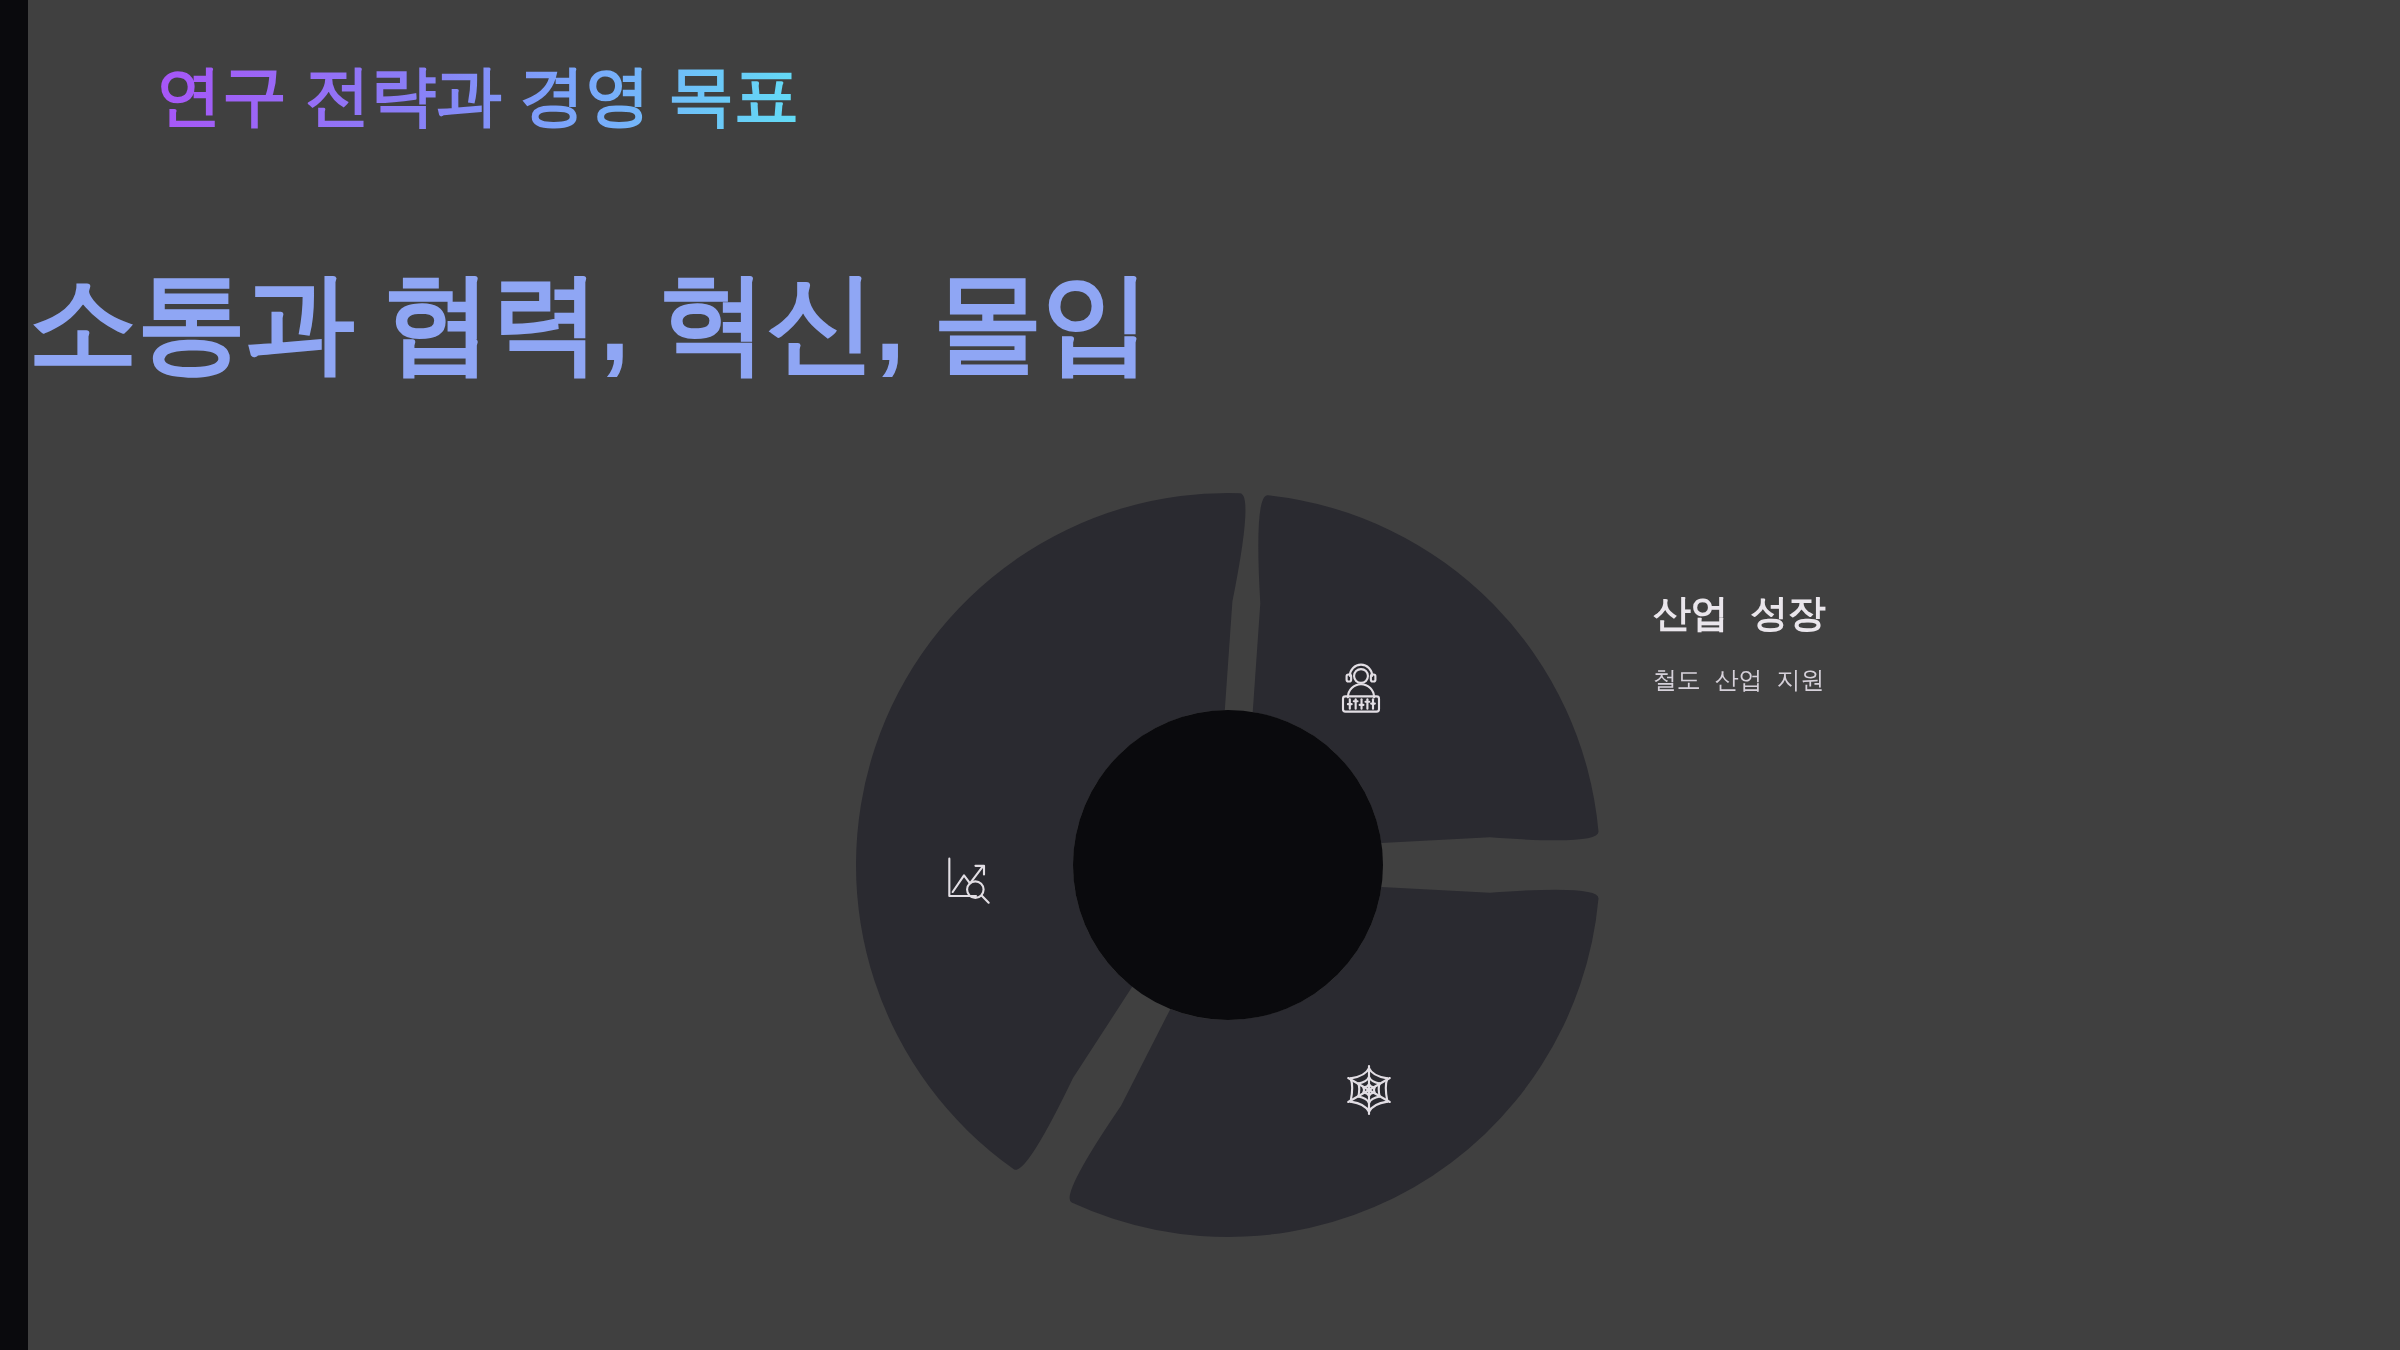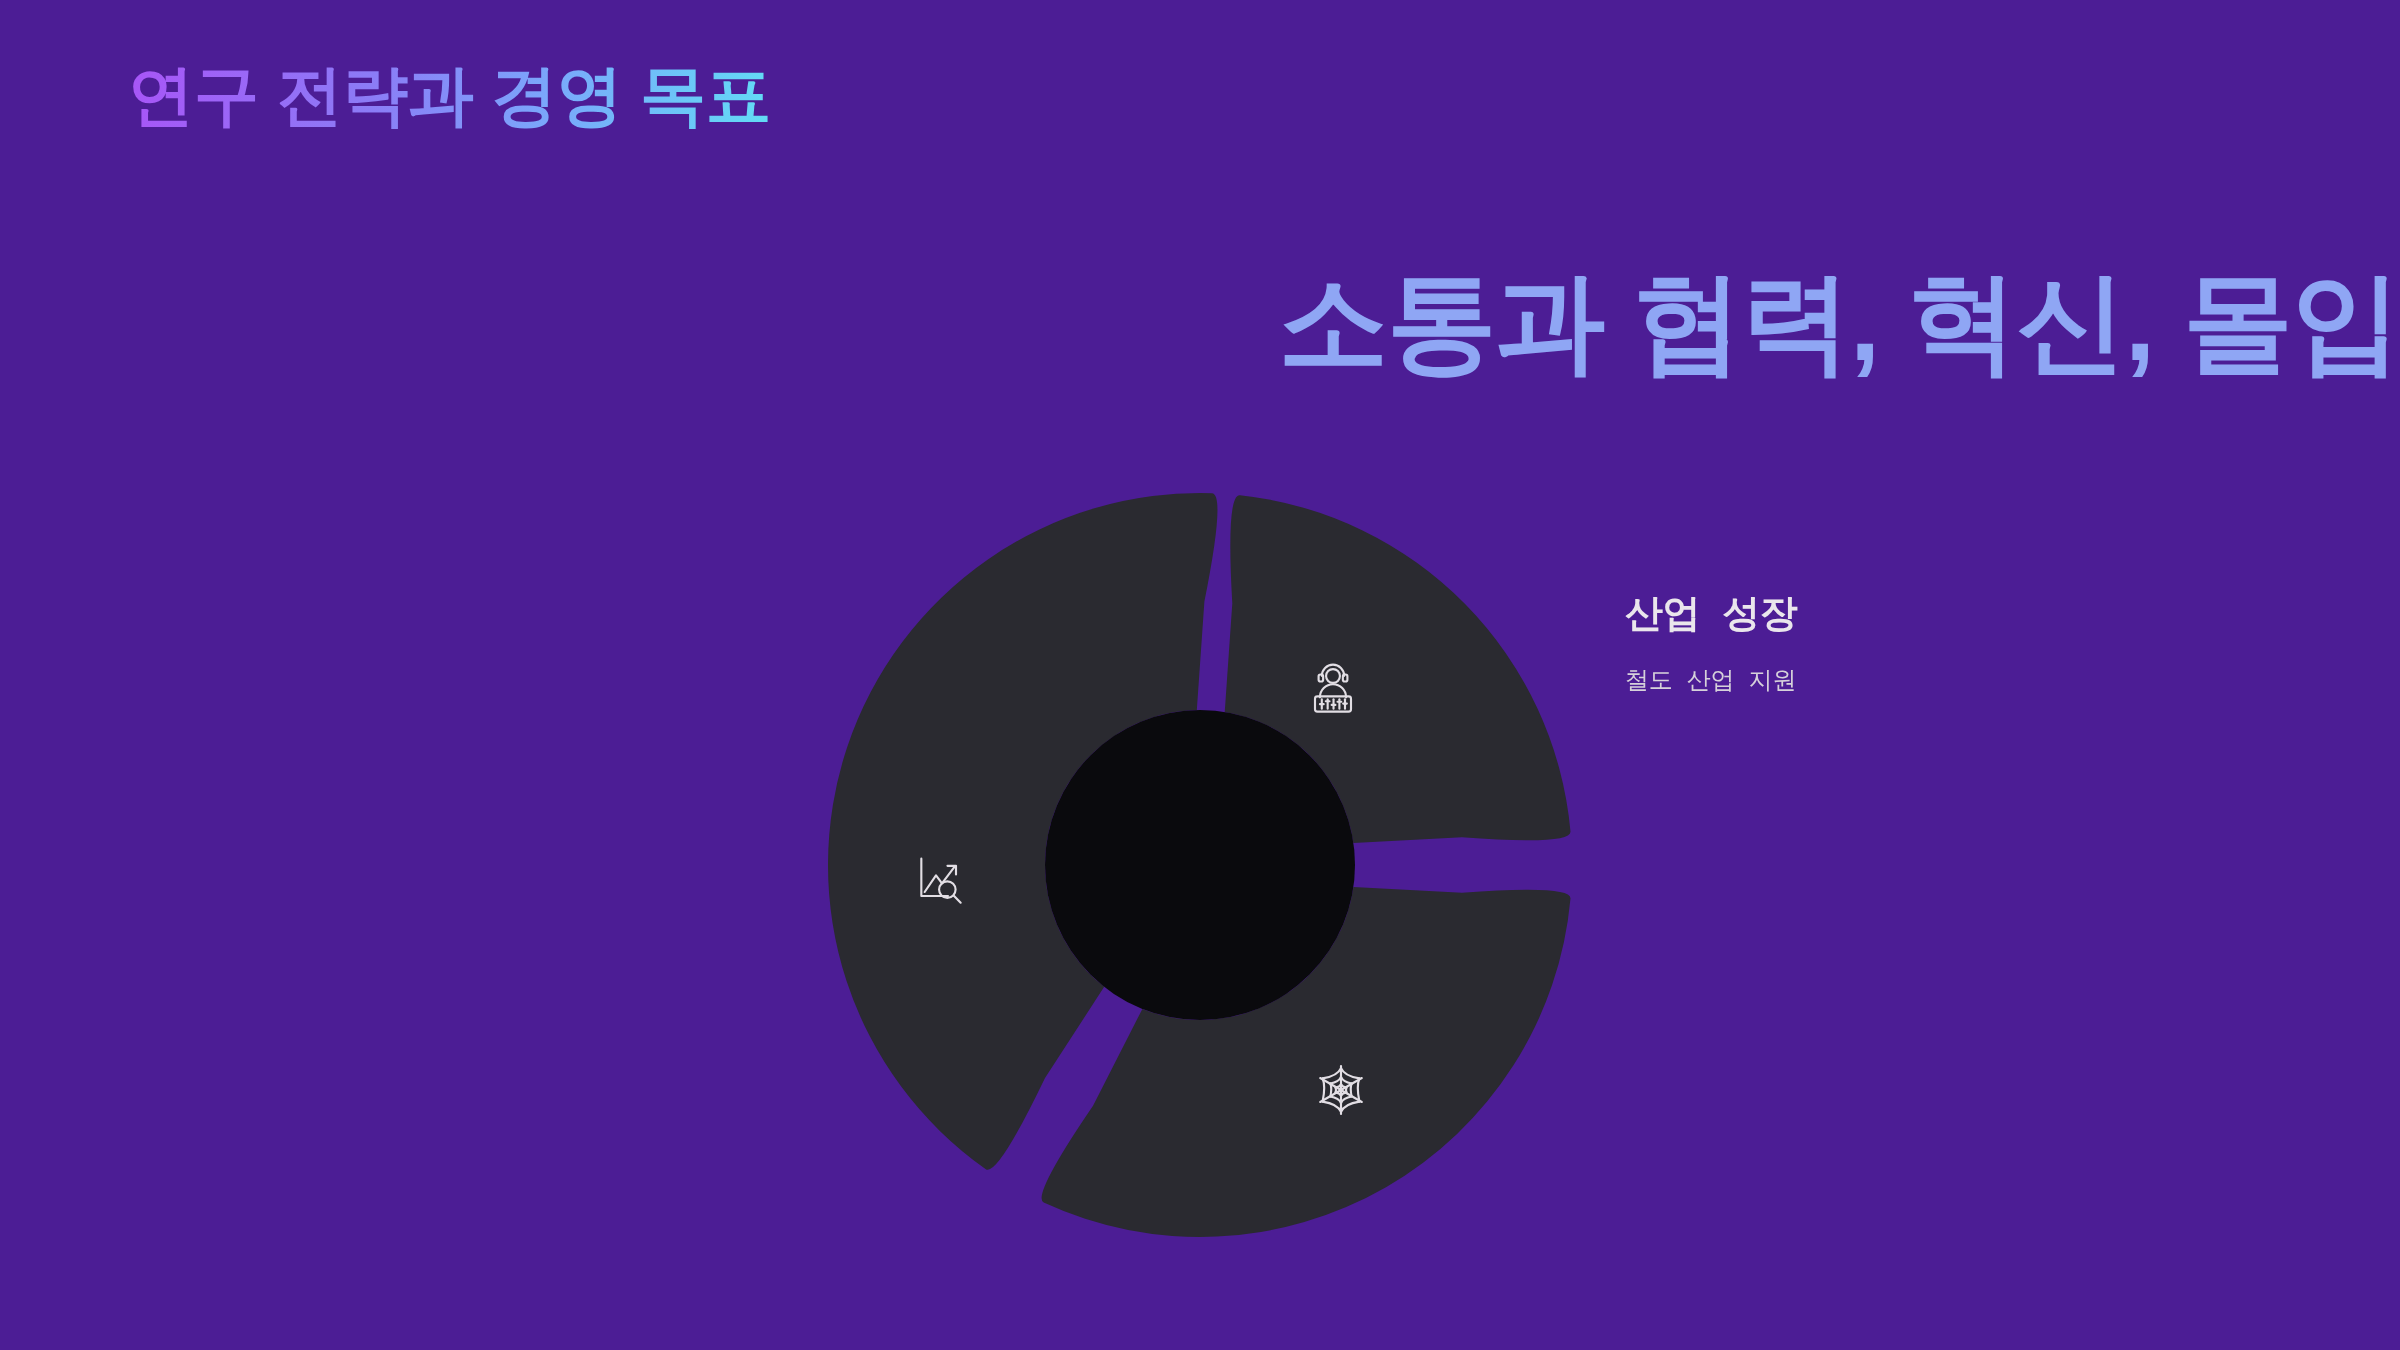--- a/index.html
+++ b/index.html
@@ -36,21 +36,21 @@
     color: transparent;
     -webkit-text-fill-color: transparent;
     white-space: nowrap;
   }
 
   #headline {
     position: absolute;
     left: 0;
     right: 0;
     top: 260px;
-    text-align: right;
+    text-align: left;
     font-size: 110px;
     font-weight: 700;
     letter-spacing: -1.5px;
     line-height: 1.12;
     color: #8fa6f4;
     white-space: nowrap;
   }
 
   
   #donut-wrap {
@@ -108,21 +108,21 @@
   .callout.right { text-align: left; }
   .callout.left  { text-align: right; }
 
   #callout-growth   { left: 1625px; top: 592px;  }
   #callout-overseas { left: 1625px; top: 1000px; }
   #callout-rnd      { right: 1645px; top: 800px; }
 </style>
 </head>
 <body style="background: rgb(10, 10, 13);">
 
-<div id="slide" style="background: #4c1d95;">
+<div id="slide" style="background: #404040; margin-left: 28px;">
 
   <div id="eyebrow" style="background-image: linear-gradient(95deg, rgb(168, 85, 247) 0%, rgb(139, 124, 246) 38%, rgb(122, 168, 251) 66%, rgb(98, 220, 245) 100%);">연구 전략과 경영 목표</div>
 
   <div id="headline" style="color: rgb(143, 166, 244);">소통과 협력, 혁신, 몰입</div>
 
   <div id="donut-wrap">
 
     <svg id="donut" viewBox="0 0 760 760">
 
       <path class="seg" d="M 419.89 10.15 A 372 372 0 0 1 750.49 346.57 Q 751.49 360.53 641.96 352.26 L 533.42 357.96 A 155 155 0 0 0 404.72 226.98 L 412.30 118.56 Q 405.95 8.91 419.89 10.15 Z" fill="#2a2a30"></path>

